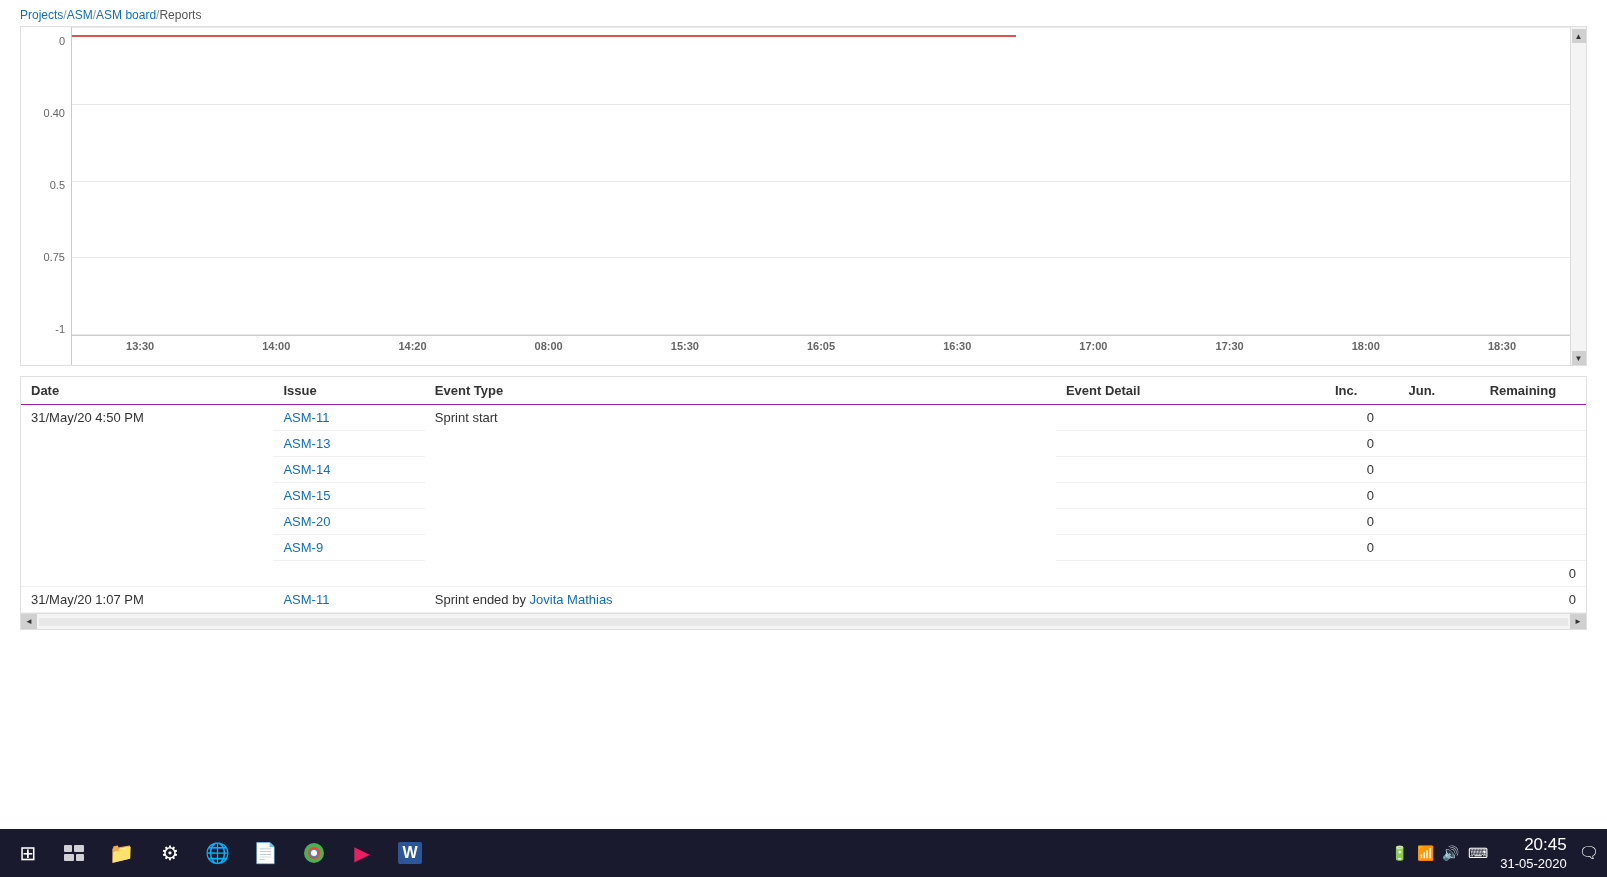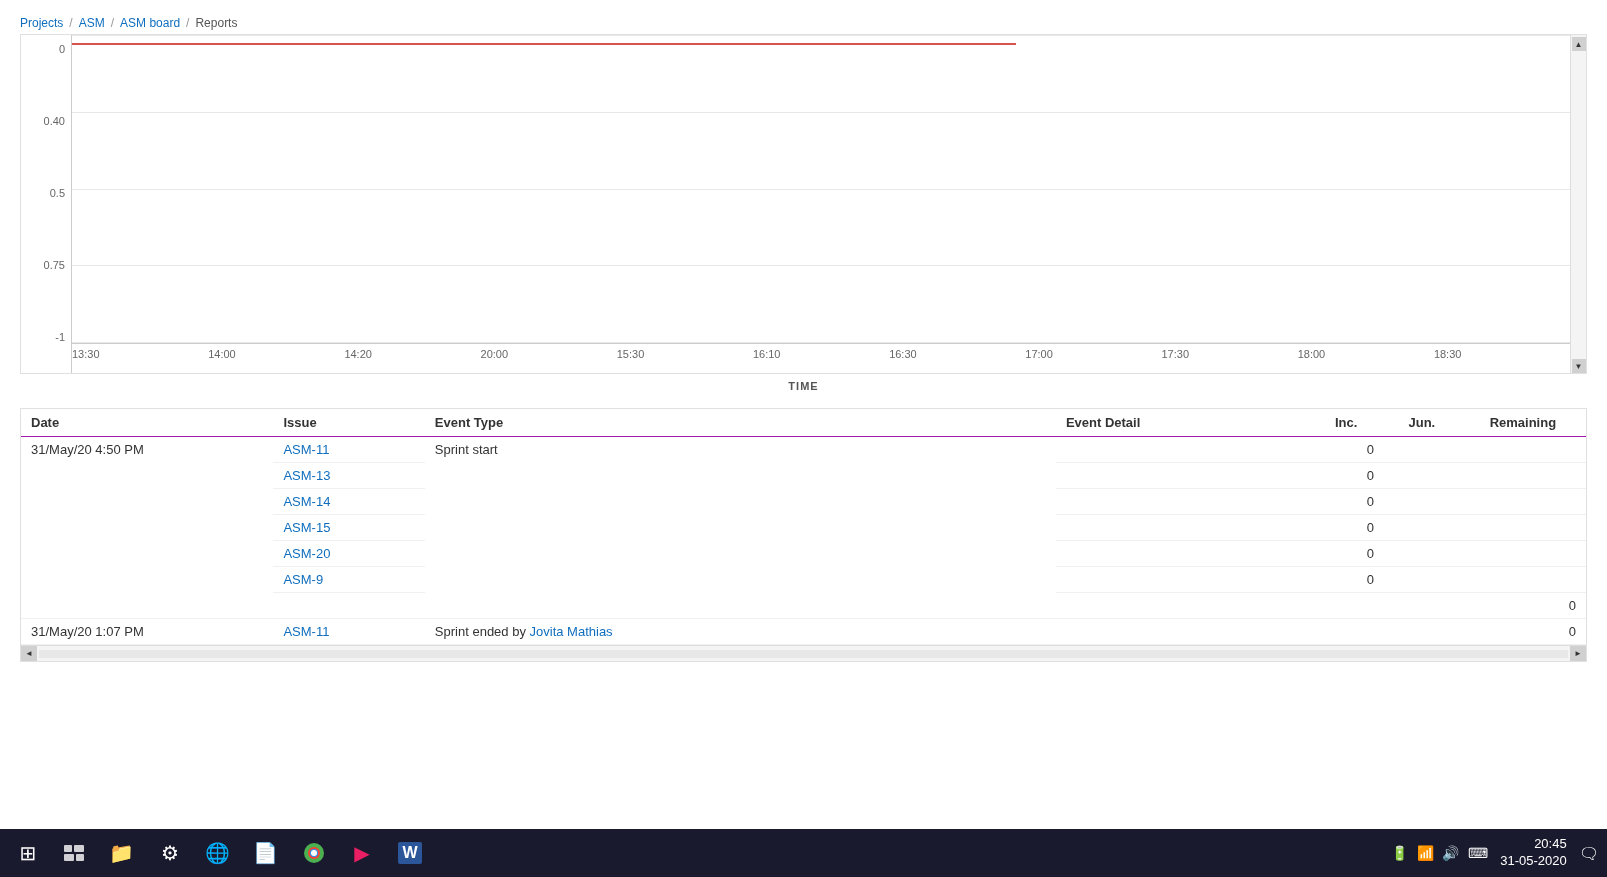--- a/index.html
+++ b/index.html
@@ -1,25 +1,24 @@
 <!DOCTYPE html>
 <html><head>
   <meta charset="utf-8">
   <style>
     * { margin: 0; padding: 0; box-sizing: border-box; }
     body { font-family: 'Segoe UI', Arial, sans-serif; background: #fff; color: #333; font-size: 13px; overflow: hidden; height: 877px; width: 1607px; }
 
     
     .breadcrumb {
-      padding: 16px 20px 4px 20px;
+      padding: 8px 20px 4px 20px;
       font-size: 12px;
       color: #555;
       display: flex;
       align-items: flex-start;
-      gap: 6px;
     }
     .breadcrumb a { color: #106ebe; text-decoration: none; }
     .breadcrumb-sep { color: #999; }
 
     
     .page-header {
       display: flex;
       align-items: center;
       justify-content: space-between;
       padding: 4px 20px 10px 20px;
@@ -99,21 +98,22 @@
       height: 30px;
       display: flex;
       align-items: flex-start;
       padding-top: 4px;
       font-size: 11px;
       color: #666;
       border-top: 1px solid #ccc;
     }
     .x-label {
       flex: 1;
-      text-align: left;
+      text-align: center;
+      font-weight: bold;
     }
     .chart-x-title {
       text-align: center;
       font-size: 11px;
       font-weight: 700;
       color: #555;
       padding: 6px 0;
       letter-spacing: 1px;
     }
     
@@ -226,21 +226,21 @@
     }
     .taskbar-icons {
       display: flex;
       align-items: center;
       gap: 8px;
     }
     .taskbar-clock {
       text-align: right;
       line-height: 1.3;
     }
-    .taskbar-clock .time { font-size: 13px; font-weight: 500; }
+    .taskbar-clock .time { font-size: 17px; font-weight: 500; }
     .taskbar-clock .date { font-size: 13px; }
 
     .scroll-row {
       display: flex;
       border-top: 1px solid #ddd;
       background: #f4f4f4;
       height: 16px;
       align-items: center;
     }
     .scroll-h-arrow {
@@ -302,39 +302,38 @@
         <div class="chart-grid-line"></div>
         <div class="chart-grid-line"></div>
       </div>
 
       <div class="burndown-line"></div>
 
       <div class="chart-x-axis">
         <span class="x-label">13:30</span>
         <span class="x-label">14:00</span>
         <span class="x-label">14:20</span>
-        <span class="x-label">20:00</span>
+        <span class="x-label">08:00</span>
         <span class="x-label">15:30</span>
-        <span class="x-label">16:10</span>
+        <span class="x-label">16:05</span>
         <span class="x-label">16:30</span>
         <span class="x-label">17:00</span>
         <span class="x-label">17:30</span>
         <span class="x-label">18:00</span>
         <span class="x-label">18:30</span>
       </div>
     </div>
 
     <div class="chart-scrollbar">
       <div class="scrollbar-arrow">▲</div>
       <div style="flex:1"></div>
       <div class="scrollbar-arrow">▼</div>
     </div>
   </div>
 
-  <div class="chart-x-title">TIME</div>
 
   <div class="table-section">
     <div class="table-wrapper">
       <table>
         <thead>
           <tr>
             <th style="width:200px">Date</th>
             <th style="width:120px">Issue</th>
             <th style="width:500px">Event Type</th>
             <th style="width:200px">Event Detail</th>

